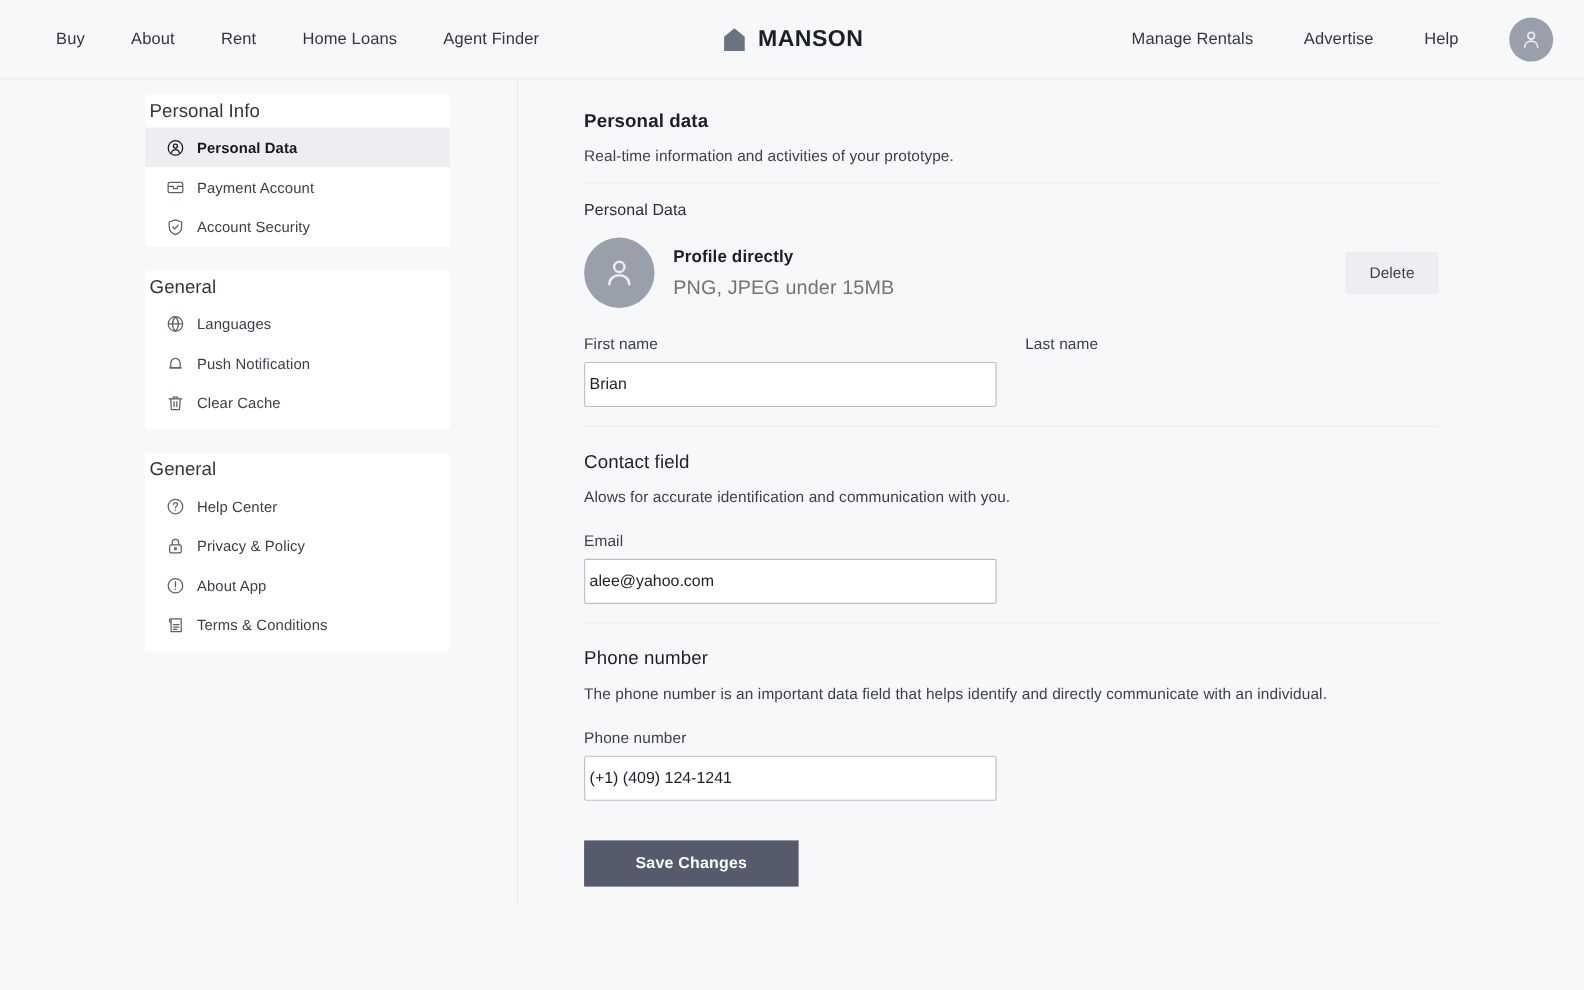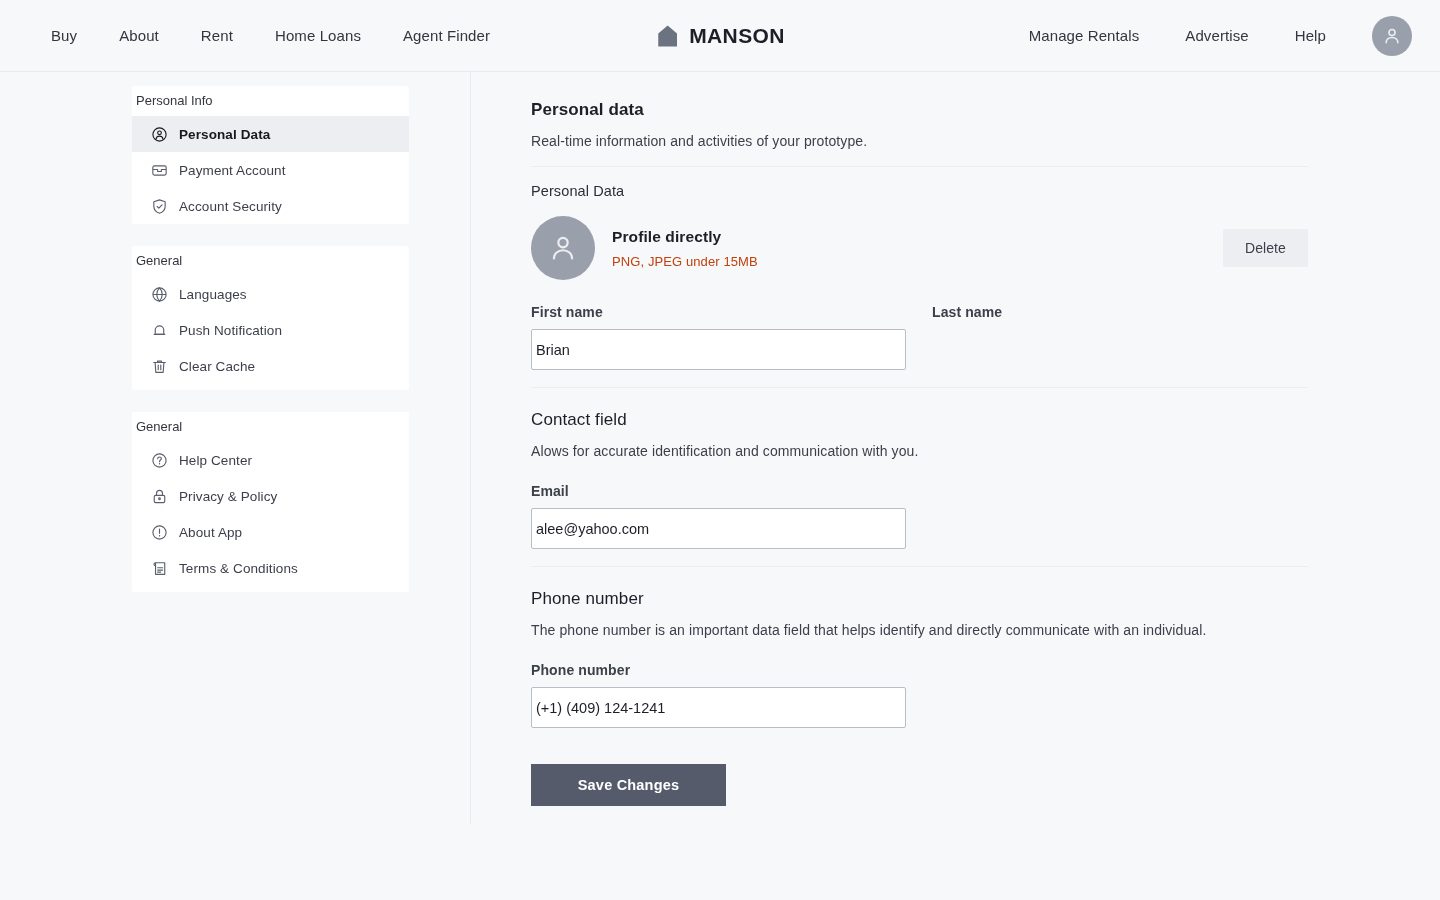--- a/index.html
+++ b/index.html
@@ -94,21 +94,21 @@
     height: 752px;
   }
   .side-card {
     width: 277px;
     margin-left: 132px;
     background: #ffffff;
     border-radius: 2px;
   }
   .side-card + .side-card { margin-top: 22px; }
   .side-card-title {
-    font-size: 13px;
+    font-size: 17px;
     color: #33363f;
     padding: 7px 0 7px 4px;
     line-height: 16px;
   }
   .side-item {
     display: flex;
     align-items: center;
     gap: 11px;
     height: 36px;
     padding-left: 18px;
@@ -183,22 +183,22 @@
     flex: none;
   }
   .pic-meta { margin-left: 17px; }
   .pic-title {
     font-size: 15.5px;
     font-weight: bold;
     color: #1d1f28;
     letter-spacing: 0.1px;
   }
   .pic-hint {
-    font-size: 13px;
-    color: #c2410c;
+    font-size: 18px;
+    color: #737373;
     margin-top: 8px;
     letter-spacing: 0.1px;
   }
   .pic-actions {
     margin-left: auto;
     display: flex;
     gap: 14px;
   }
   .btn-soft {
     height: 38px;
@@ -217,21 +217,21 @@
   .field-row {
     display: flex;
     gap: 26px;
     margin-top: 24px;
   }
   .field { width: 375px; }
   .field.wide { width: 375px; }
   .field-label {
     display: block;
     font-size: 14px;
-    font-weight: bold;
+    font-weight: normal;
     color: #3c4049;
     letter-spacing: 0.1px;
     margin-bottom: 9px;
   }
   .field-input {
     width: 100%;
     height: 41px;
     background: #ffffff;
     border: 1px solid #b9bdc5;
     border-radius: 2px;

